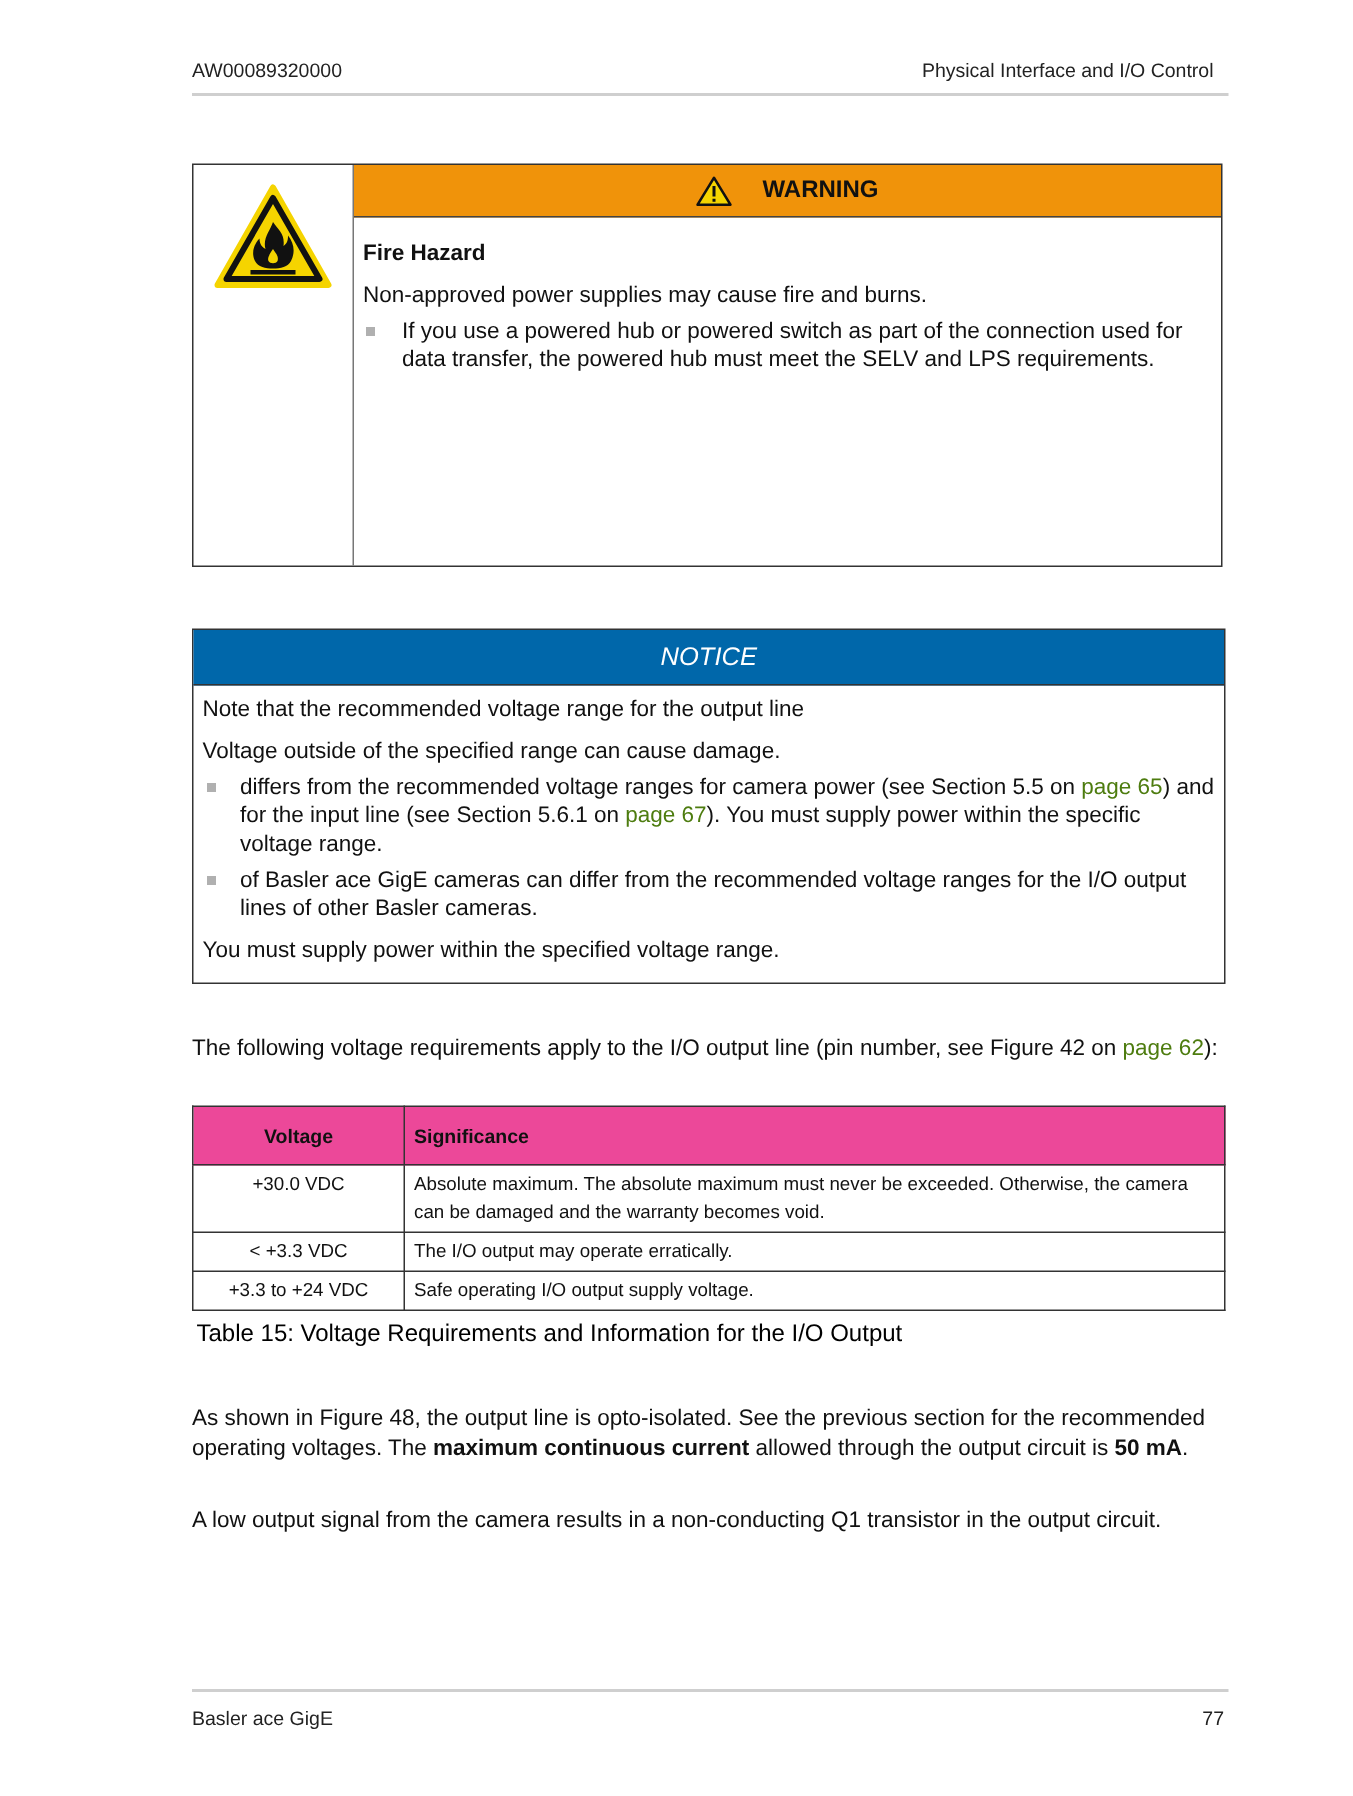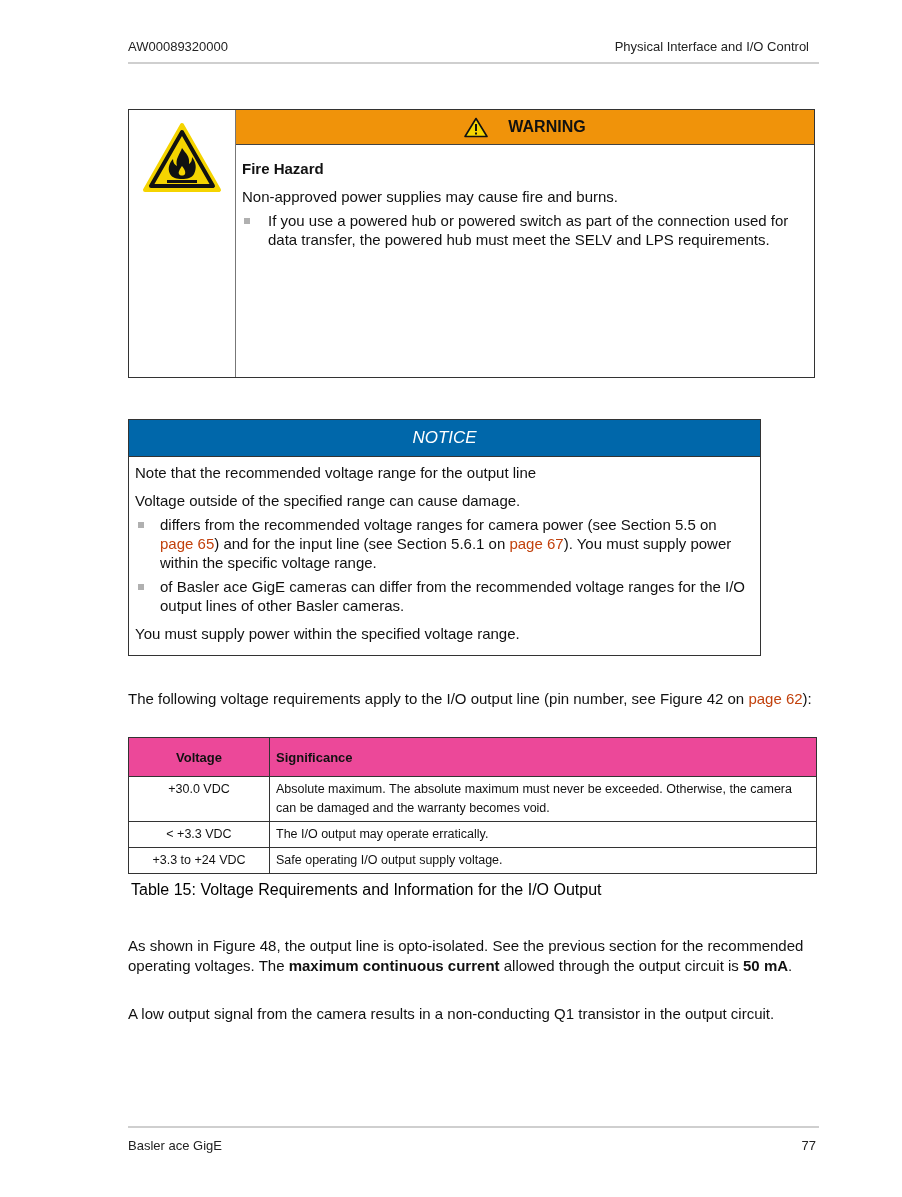--- a/index.html
+++ b/index.html
@@ -26,31 +26,31 @@
   .warn-content { padding: 6px 6px 0 6px; font-size: 15px; line-height: 19px; }
   .warn-title { font-weight: bold; font-size: 15px; margin-top: 8px; }
   .para { margin: 9px 0 0 0; }
   ul.sq { list-style: none; margin: 4px 0 0 0; padding: 0; }
   ul.sq > li { position: relative; padding-left: 26px; margin-top: 5px; }
   ul.sq > li::before { content: ""; position: absolute; left: 2px; top: 7px; width: 6px; height: 6px; background: #b0b0b0; }
   ul.sq ul.sq { margin-top: 4px; }
   ul.sq ul.sq > li { padding-left: 20px; margin-top: 7px; }
 
   
-  .notice { position: absolute; left: 128px; top: 419px; width: 633px; height: 237px;
+  .notice { position: absolute; left: 128px; top: 419px; width: 689px; height: 237px;
             border: 1.5px solid #333; box-sizing: border-box; }
   .notice-head { background: #0067aa; height: 36px; border-bottom: 1px solid #333;
                  display: flex; align-items: center; justify-content: center;
                  color: #fff; font-style: italic; font-size: 17px; }
   .notice-content { padding: 4px 6px 0 6px; font-size: 15px; line-height: 19px; }
   .notice-content .para { margin-top: 9px; }
   .notice-content .para:first-child { margin-top: 2px; }
   .notice-content ul.sq > li { padding-left: 25px; }
   .notice-content ul.sq > li::before { left: 3px; }
-  a.link { color: #c2410c; text-decoration: none; }
+  a.link { color: #4d7c0f; text-decoration: none; }
 
   
   .body-text { position: absolute; left: 128px; width: 690px; font-size: 15px; line-height: 20px; }
 
   
   .vt { position: absolute; left: 128px; top: 737px; width: 689px; border-collapse: collapse; font-size: 12.5px; }
   .vt th, .vt td { border: 1.5px solid #333; padding: 0 6px; }
   .vt th { background: #ec4899; height: 38px; text-align: left; font-weight: bold; font-size: 13px; }
   .vt th.c1 { text-align: center; width: 128px; }
   .vt td.c1 { text-align: center; vertical-align: top; }

